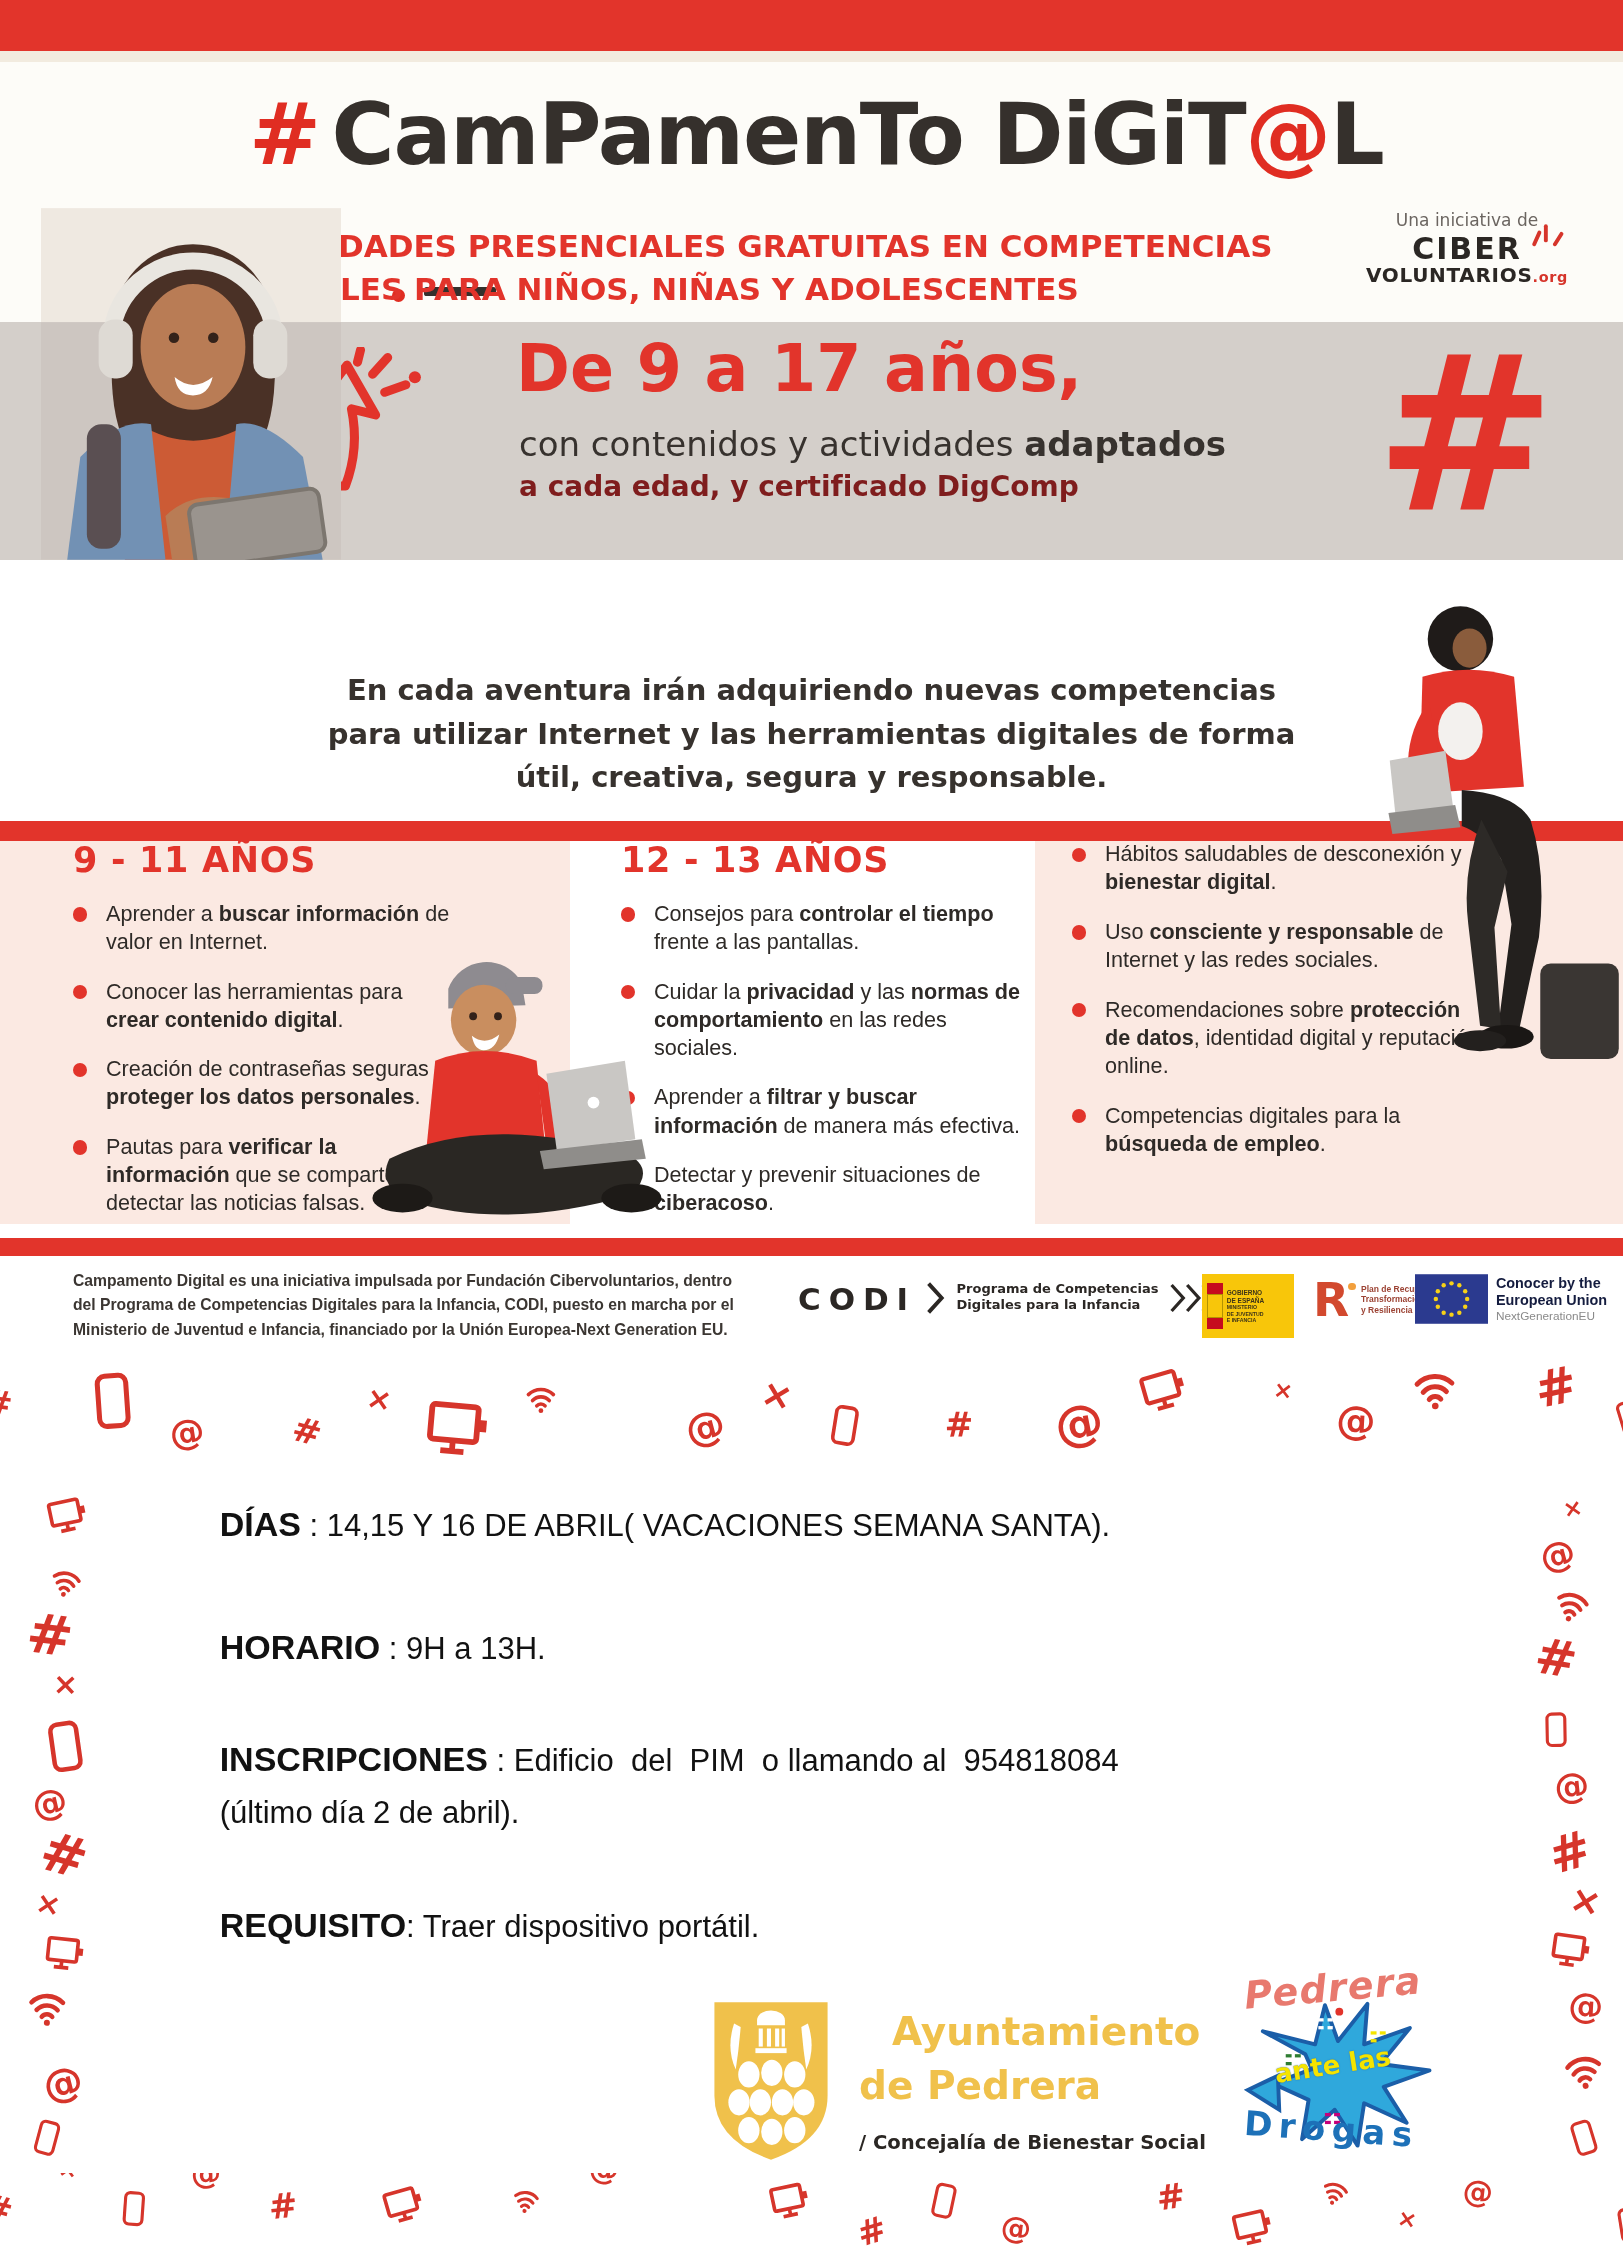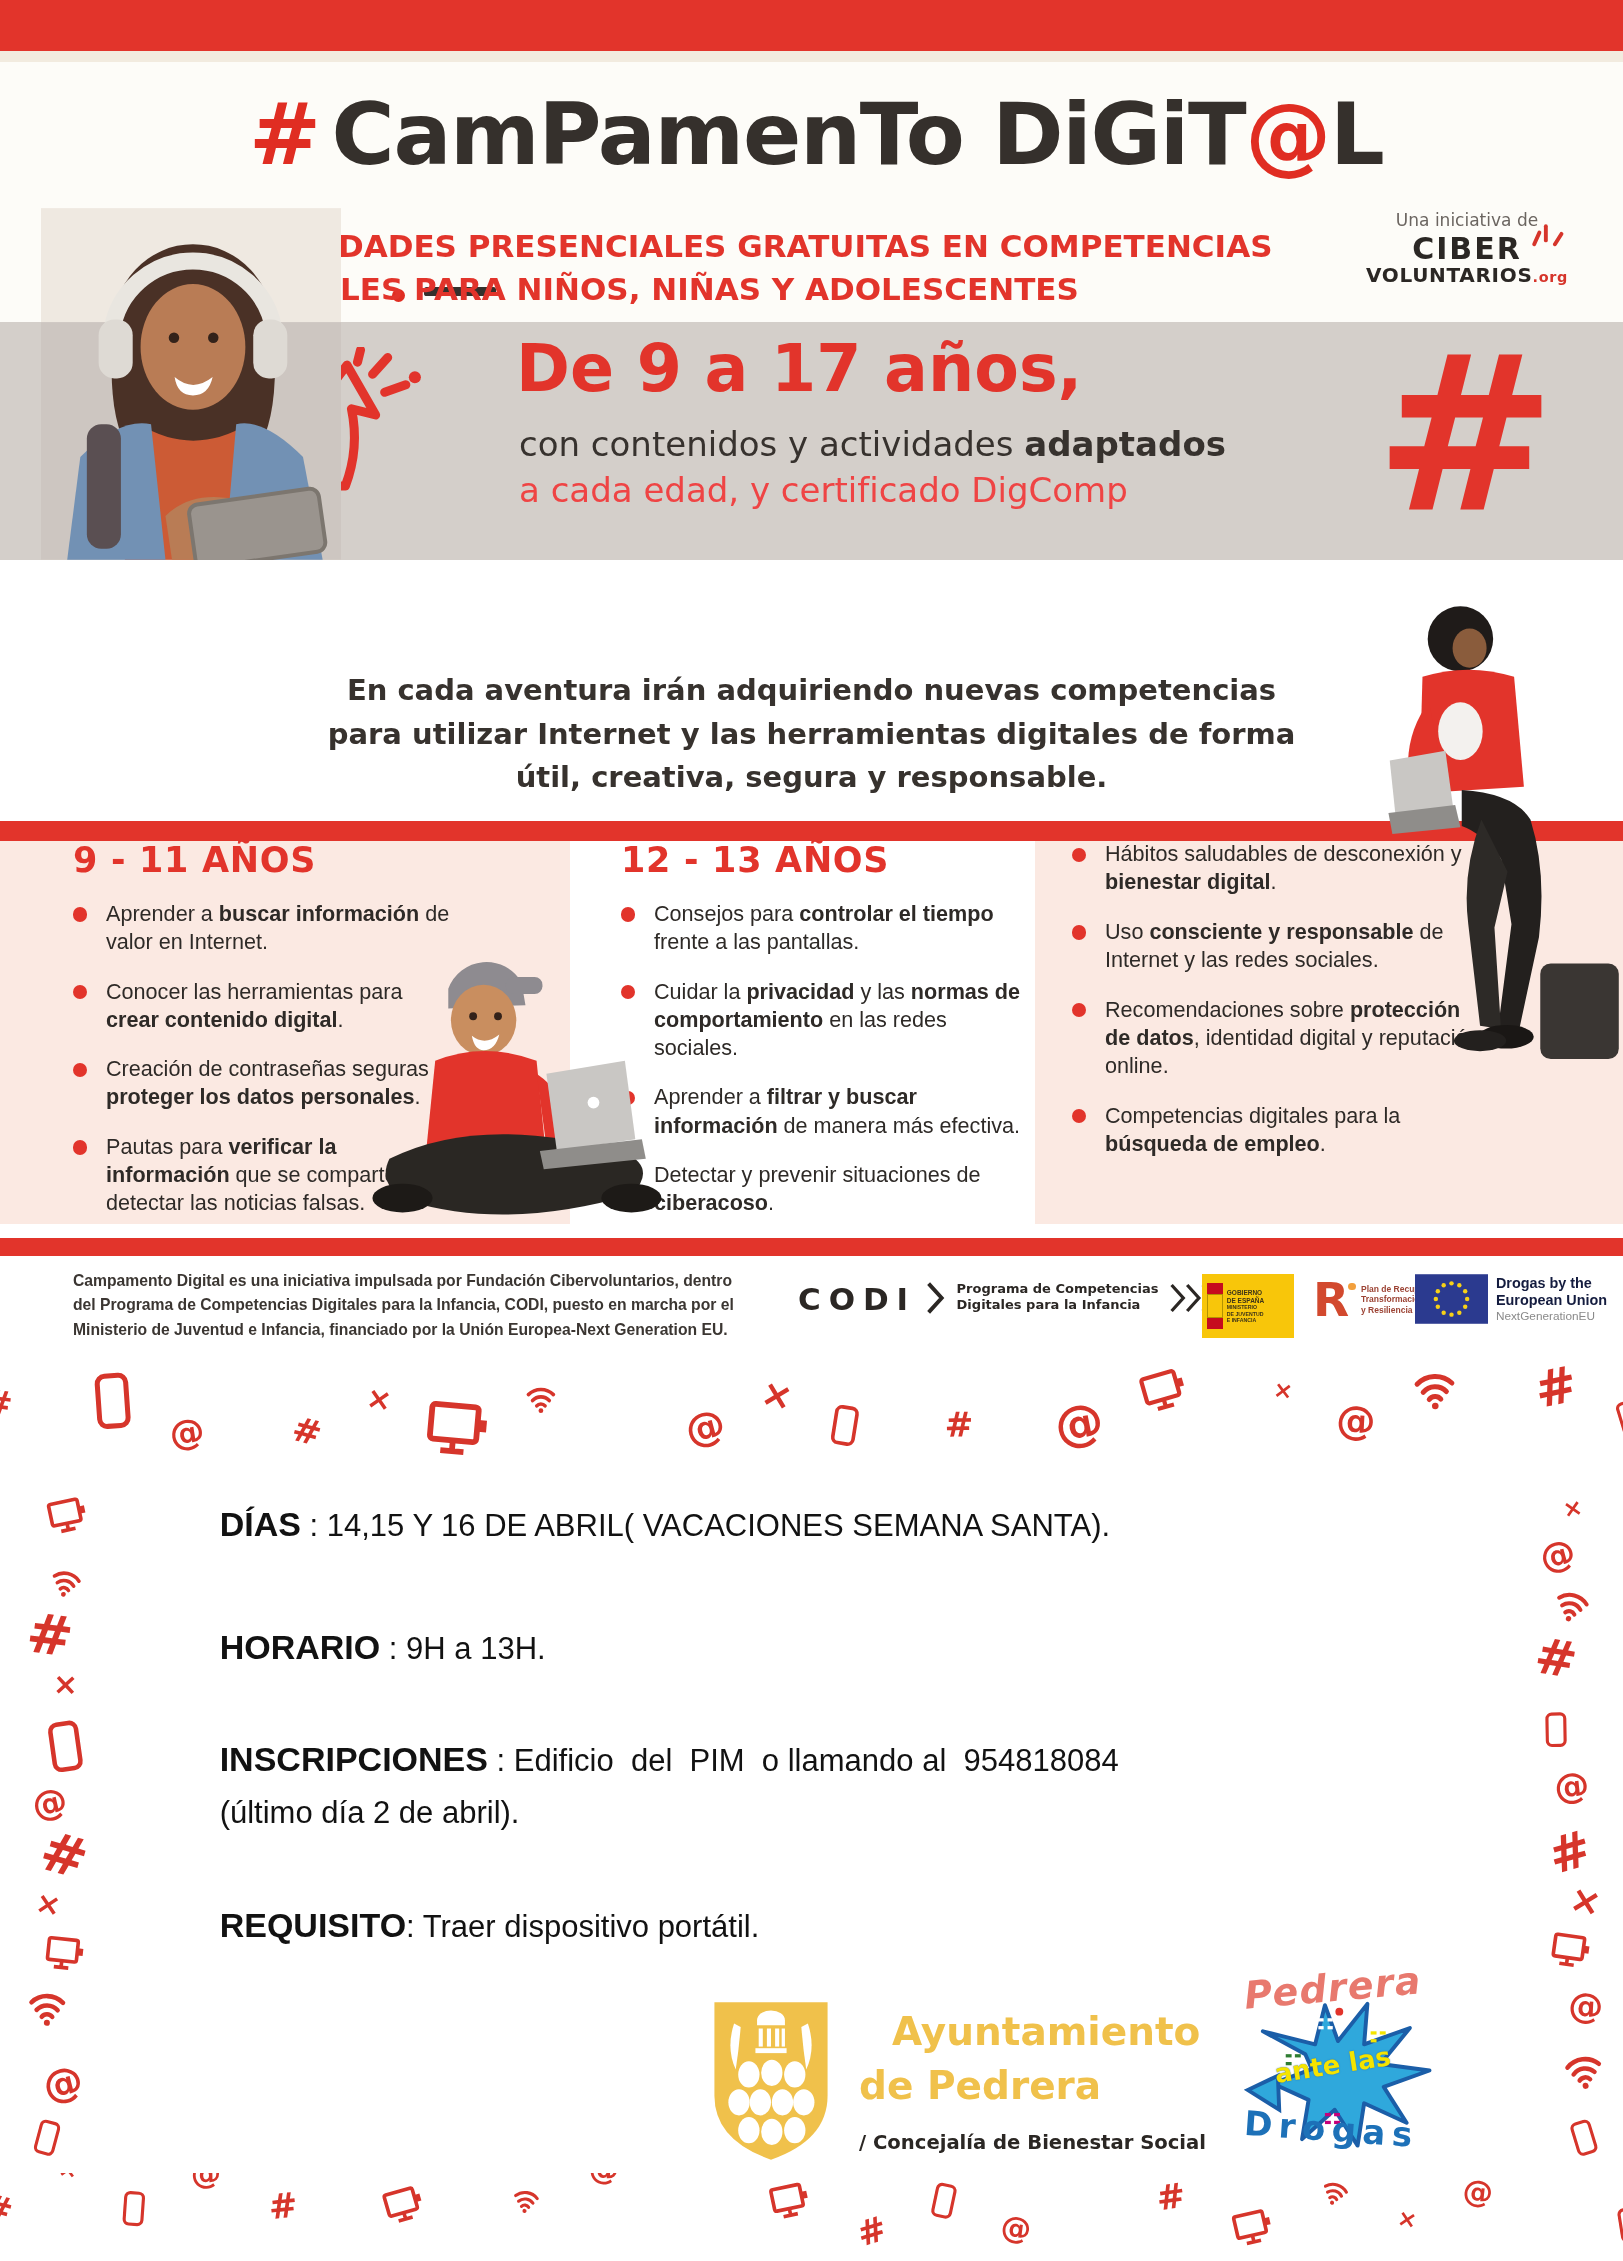--- a/index.html
+++ b/index.html
@@ -25,21 +25,21 @@
   .ciber .l1{font-size:30px;font-weight:900;color:#2b2724;letter-spacing:2px;line-height:1.0;}
   .ciber .l2{font-size:20px;font-weight:900;color:#2b2724;letter-spacing:0.7px;line-height:1.1;}
   .ciber .org{font-size:14.4px;font-weight:700;color:#d6352b;}
   .ciber .sparkle{position:absolute;right:34px;top:-11.8px;}
 
   
   .gray-band{left:0;top:322px;width:1623px;height:238px;background:#d4cfca;overflow:hidden;}
   .cursor-ic{left:282px;top:347px;z-index:2;}
   .age-head{left:516px;top:331px;font-size:65px;font-weight:900;color:#e2342b;white-space:nowrap;z-index:2;}
   .age-l1{left:519px;top:424px;font-size:34px;color:#37322e;white-space:nowrap;z-index:2;}
-  .age-l2{left:519px;top:470px;font-size:34px;font-weight:400;color:#ef4444;white-space:nowrap;z-index:2;}
+  .age-l2{left:519px;top:470px;font-size:28px;font-weight:700;color:#7f1d1d;white-space:nowrap;z-index:2;}
   .big-hash{left:1375px;top:327px;font-size:216px;font-weight:900;color:#e2342b;line-height:1;z-index:2;}
 
   
   .red-banner{left:0;top:560px;width:1623px;height:86px;background:#e2342b;color:#ffffff;
               font-size:38px;font-weight:800;text-align:center;line-height:86px;white-space:nowrap;z-index:3;}
   .white-band{left:0;top:646px;width:1623px;height:174px;background:#ffffff;}
   .intro{left:0;top:669px;width:1623px;text-align:center;font-size:29px;font-weight:700;
          color:#37322e;line-height:1.5;white-space:pre-line;}
 
   .red-line1{left:0;top:821px;width:1623px;height:19.6px;background:#e2342b;z-index:3;}
@@ -309,21 +309,21 @@
         <circle cx="56" cy="62" r="3.4"></circle>
           <circle cx="44" cy="59" r="3.4"></circle>
           <circle cx="35" cy="50" r="3.4"></circle>
         <circle cx="32" cy="38" r="3.4"></circle>
           <circle cx="35" cy="26" r="3.4"></circle>
           <circle cx="44" cy="17" r="3.4"></circle>
       </g>
     </svg>
     <div>
       <div class="txt1">
-        <div>Drogas by the</div>
+        <div>Conocer by the</div>
         <div>European Union</div>
       </div>
       <div class="txt2">NextGenerationEU</div>
     </div>
   </div>
 
   <div class="abs iband iband-top">
       <span style="display: inline-block; transform: translateY(-15px) rotate(6deg) scale(0.8);"><span class="icon-hash">#</span></span>
       <span style="display: inline-block; transform: translateY(15.7px) rotate(1deg) scale(1.04);"><span class="icon-dot"></span></span>
       <span style="display: inline-block; transform: translateY(-16.4px) rotate(-4deg) scale(1.28);"><svg width="27.5" height="45" viewBox="0 0 42 68">

